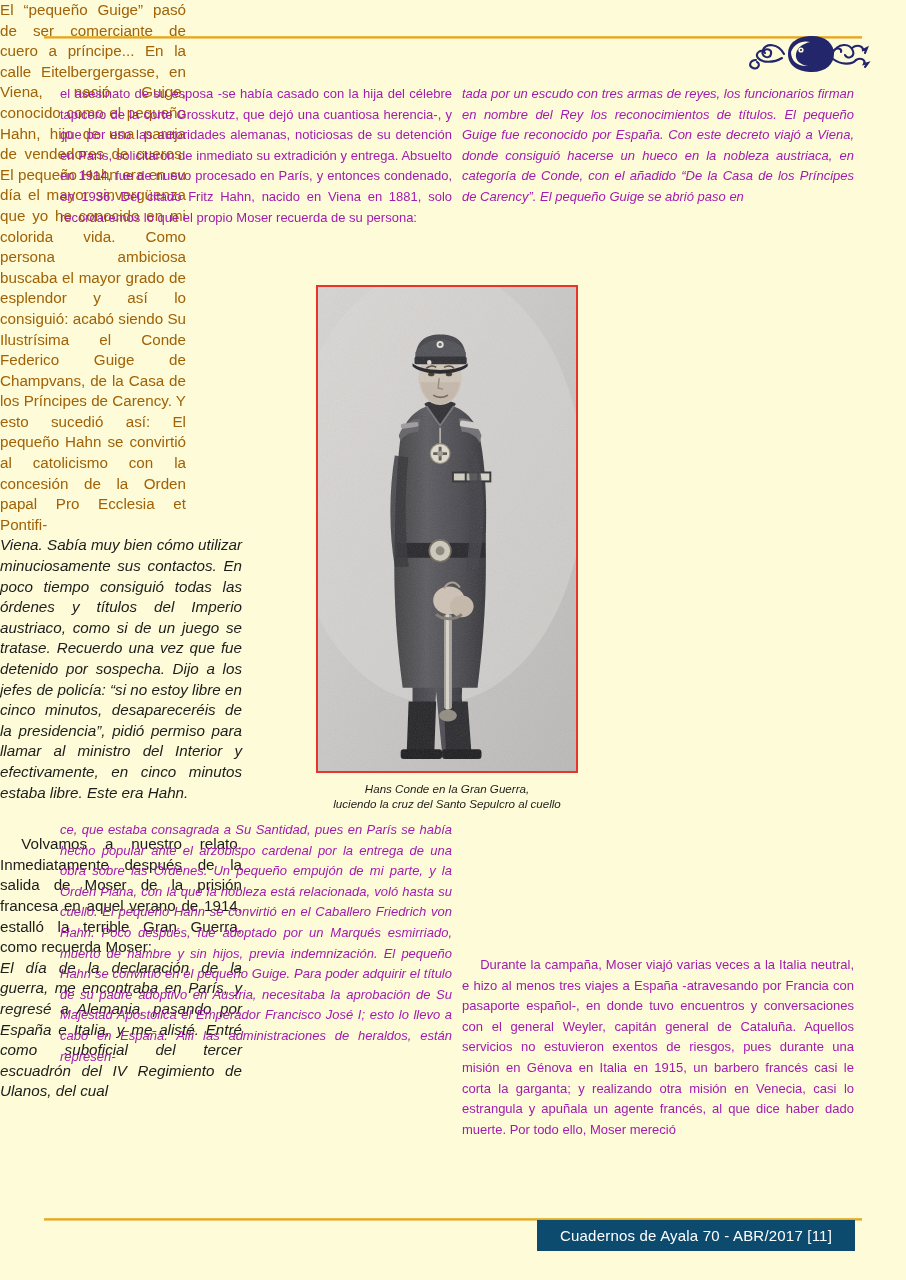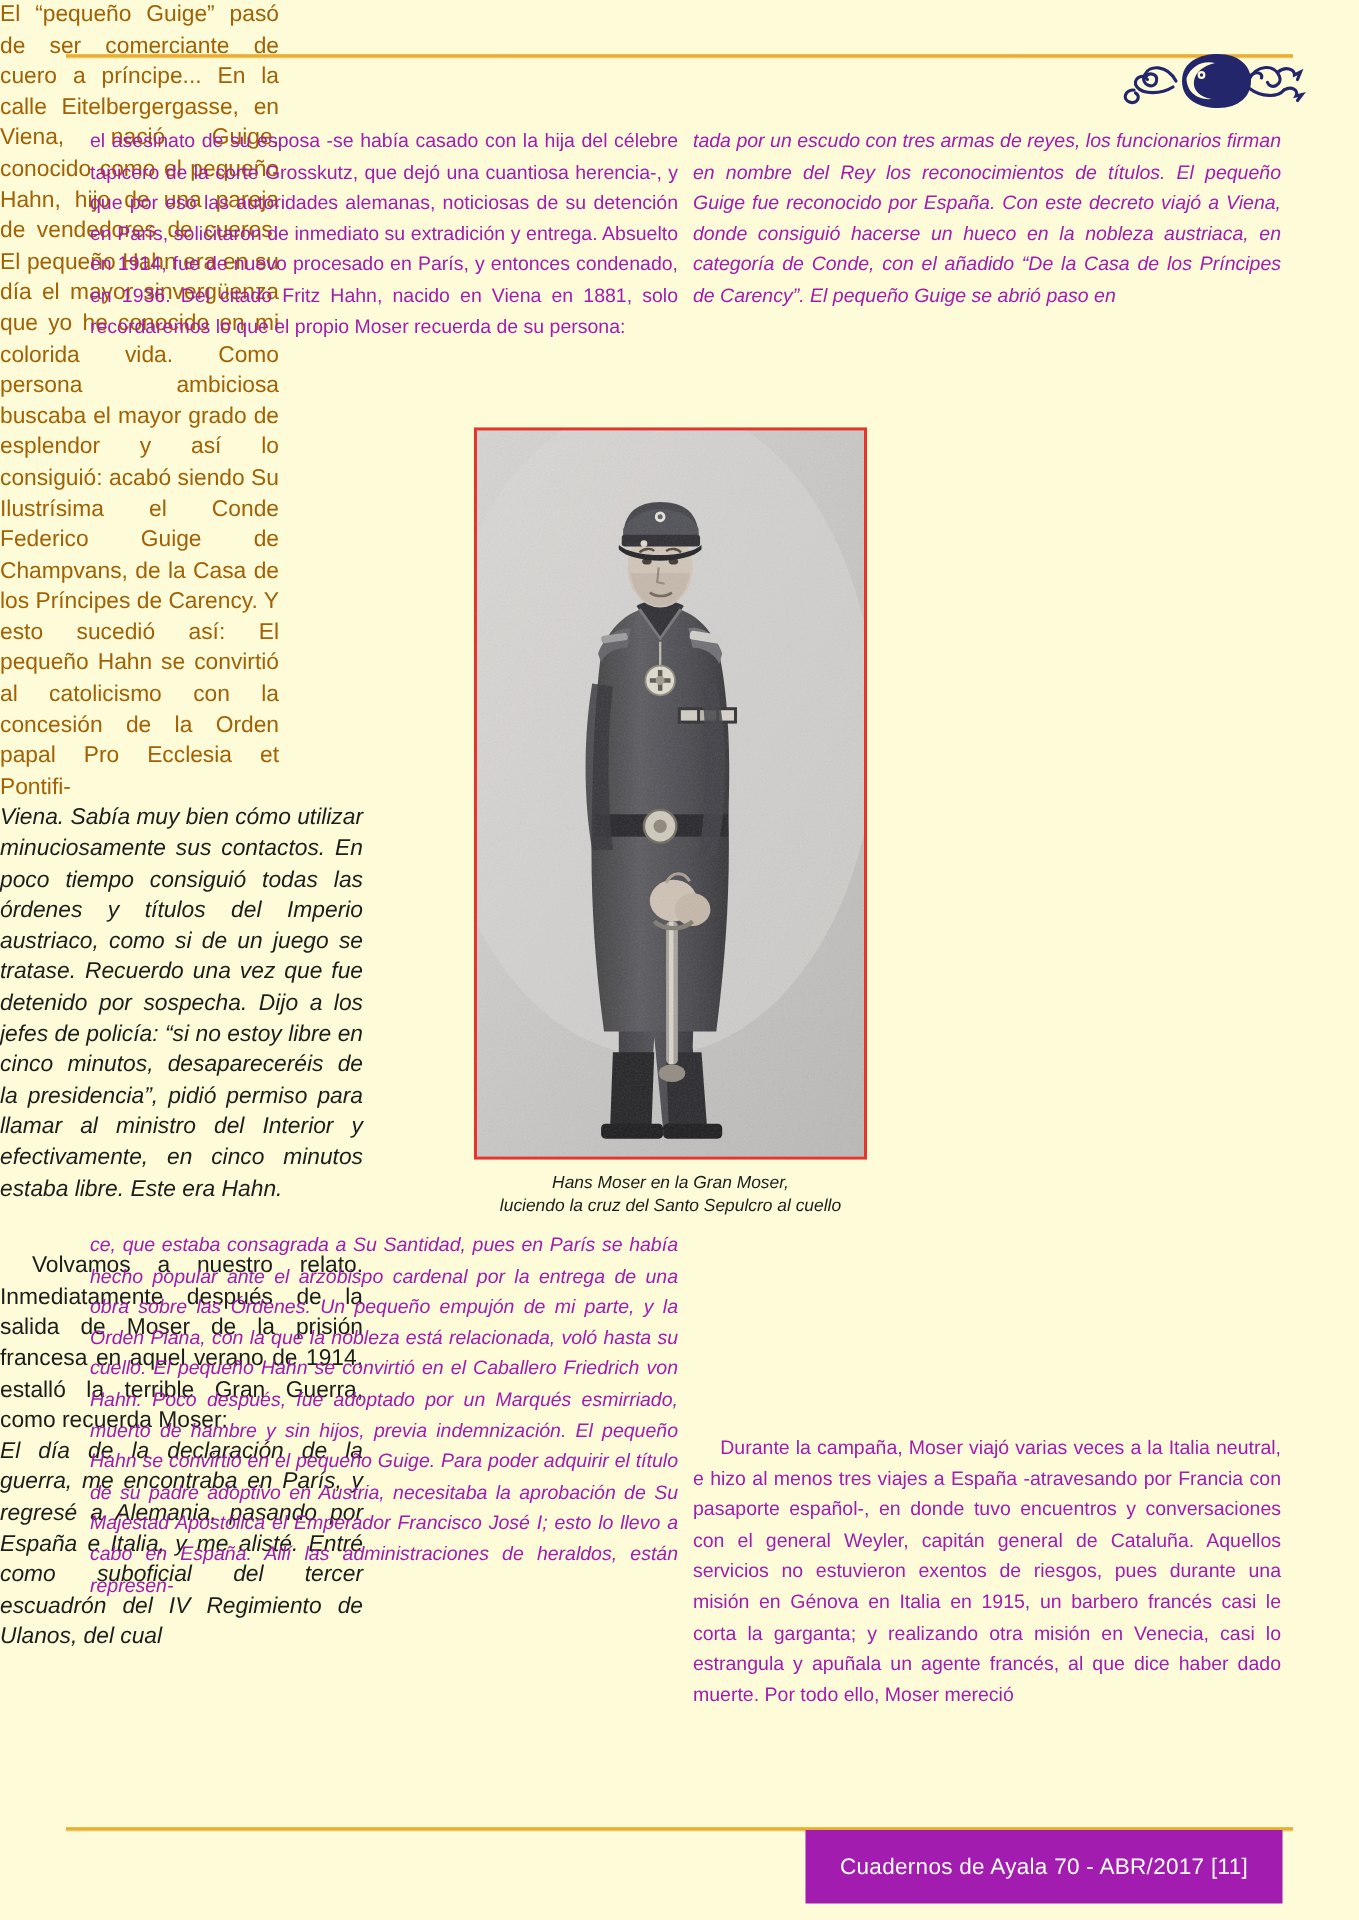--- a/index.html
+++ b/index.html
@@ -95,22 +95,22 @@
     font-size: 11.6px;
     line-height: 15px;
     text-align: center;
     color: #1d1d1b;
   }
 
   
   .footer-badge {
     position: absolute;
     left: 537px; top: 1220px;
-    width: 318px; height: 49px;
-    background: #a21caf;
+    width: 318px; height: 31px;
+    background: #0c4a6e;
     color: #ffffff;
     font-size: 15px;
     letter-spacing: .2px;
     display: flex;
     align-items: center;
     justify-content: center;
   }
 </style>
 </head>
 <body>
@@ -244,21 +244,21 @@
 
       <path d="M78 170 C72 206, 72 248, 78 282 L92 282 C88 246, 88 206, 92 172 Z" fill="#2e2e33" opacity="0.85"></path>
       <path d="M162 170 C170 206, 170 250, 162 286 L150 286 C156 250, 156 206, 152 172 Z" fill="#3a3a40" opacity="0.85"></path>
 
       <rect width="262" height="488" filter="url(#grain)" opacity="0.9"></rect>
       <rect width="262" height="488" fill="#ffffff" opacity="0.04"></rect>
     </svg>
   </div>
 
   <div class="caption">
-    <span>Hans Moser en la Gran Moser,</span><br>
+    <span>Hans Conde en la Gran Guerra,</span><br>
     <span>luciendo la cruz del Santo Sepulcro al cuello</span>
   </div>
 
   <div class="col col-right blk it" style="top:84px; width:392px;">
     <p>tada por un escudo con tres armas de reyes, los funcionarios firman en nombre del Rey los reconocimientos de títulos. El pequeño Guige fue reconocido por España. Con este decreto viajó a Viena, donde consiguió hacerse un hueco en la nobleza austriaca, en categoría de Conde, con el añadido “De la Casa de los Príncipes de Carency”. El pequeño Guige se abrió paso en</p>
   </div>
 
   <div class="quote-right" style="top:277px;">
     <p>Viena. Sabía muy bien cómo utilizar minuciosamente sus contactos. En poco tiempo consiguió todas las órdenes y títulos del Imperio austriaco, como si de un juego se tratase. Recuerdo una vez que fue detenido por sospecha. Dijo a los jefes de policía: “si no estoy libre en cinco minutos, desapareceréis de la presidencia”, pidió permiso para llamar al ministro del Interior y efectivamente, en cinco minutos estaba libre. Este era Hahn.</p>
   </div>

